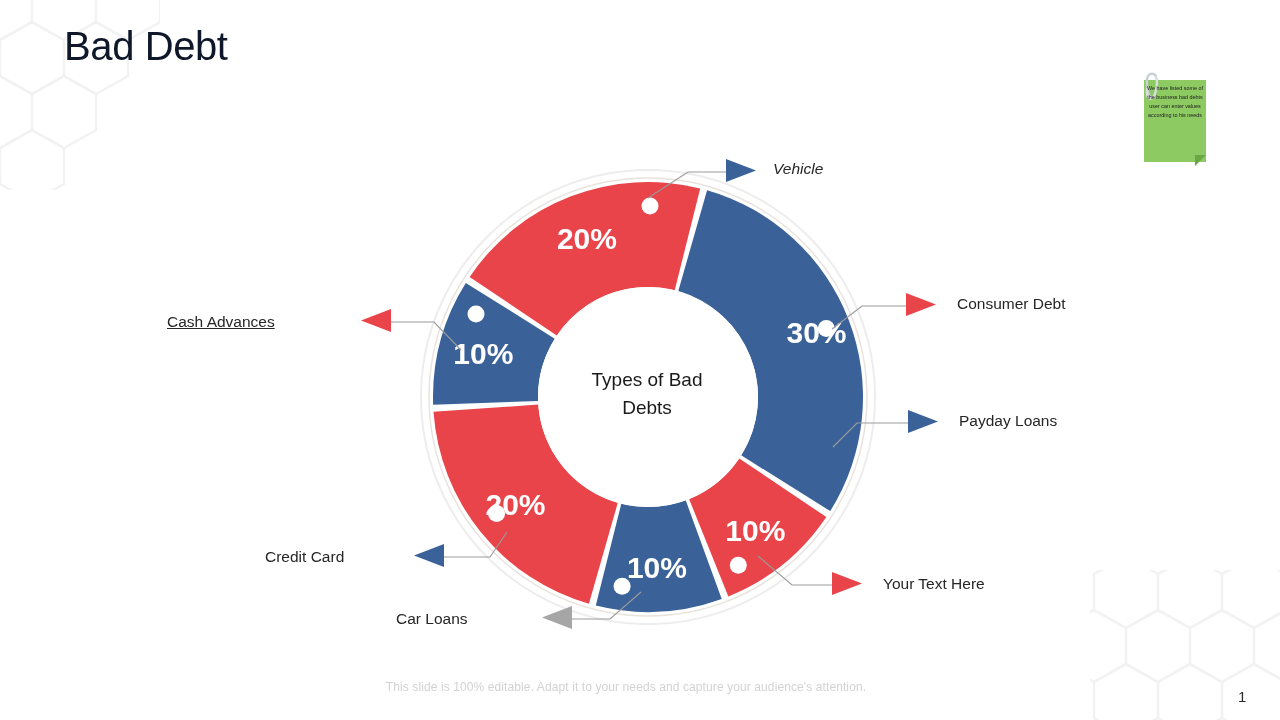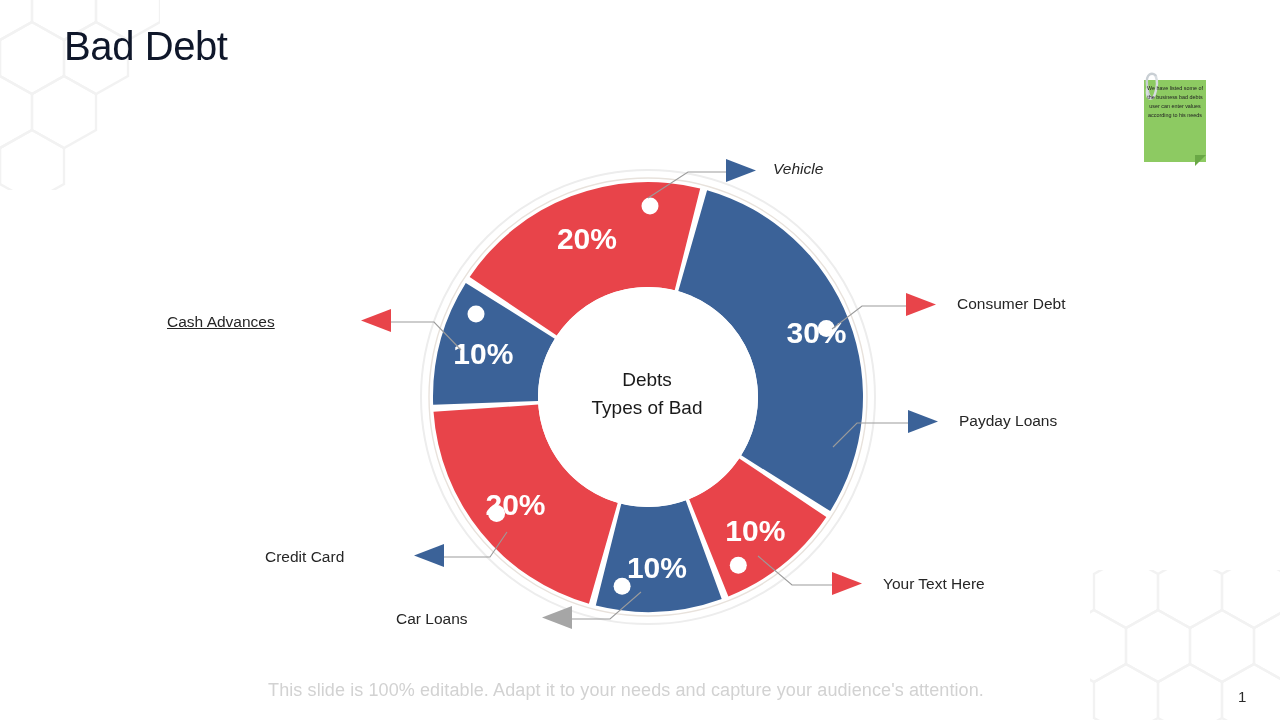--- a/index.html
+++ b/index.html
@@ -62,21 +62,21 @@
   #lab-consumer      { left:957px; top:295px; }
   #lab-payday        { left:959px; top:412px; }
   #lab-yourtext      { left:883px; top:575px;text-align:center; }
   #lab-cash          { left:167px; top:313px;text-decoration:underline; }
   #lab-credit        { left:265px; top:548px; }
   #lab-car           { left:396px; top:610px; }
 
   
   #footer {
     position:absolute; left:0; top:680px; width:1252px; text-align:center;
-    font-size:18px; color:#d2d2d2; letter-spacing:0.1px;
+    font-size:12px; color:#d2d2d2; letter-spacing:0.1px;
   }
   #page-num {
     position:absolute; left:1238px; top:688px;
     font-size:15px; color:#2b2b2b;
   }
 </style>
 </head>
 <body>
 
 <div id="slide">
@@ -151,22 +151,22 @@
           <circle cx="325.3" cy="403.3" r="8.5" fill="#ffffff"></circle>
           <circle cx="209.1" cy="424.2" r="8.5" fill="#ffffff"></circle>
           <circle cx="83.6" cy="351.4" r="8.5" fill="#ffffff"></circle>
           <circle cx="63.0" cy="151.9" r="8.5" fill="#ffffff"></circle>
           <circle cx="237.0" cy="44.0" r="8.5" fill="#ffffff"></circle>
         </g>
     </svg>
   </div>
 
   <div id="center-label">
+    <div>Types of Bad</div>
     <div>Debts</div>
-    <div>Types of Bad</div>
   </div>
 
   <svg id="conn-svg" viewBox="0 0 1280 720" xmlns="http://www.w3.org/2000/svg">
 
     <g>
       <path d="M648 198 L688 172 L726 172" fill="none" stroke="#9b9b9b" stroke-width="1.1"></path>
       <polygon points="726,159 756,170.5 726,182" fill="#3B6298"></polygon>
     </g>
 
     <g>

